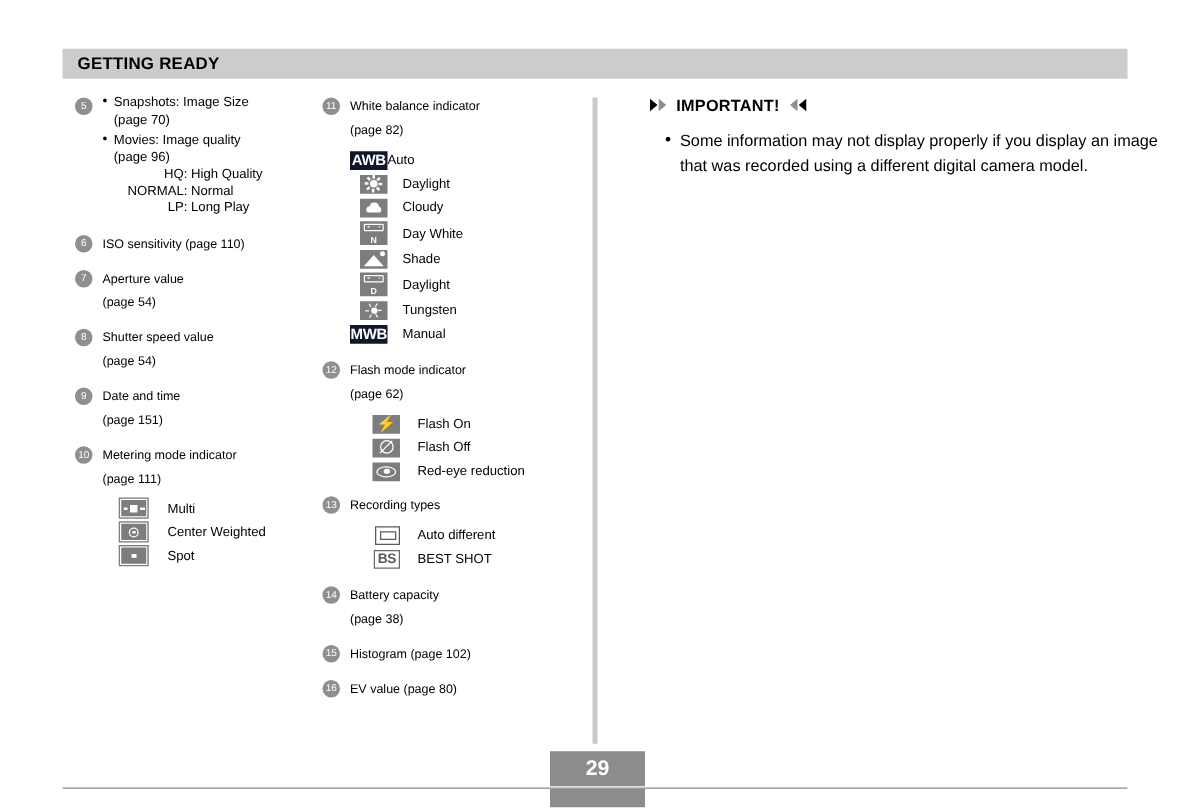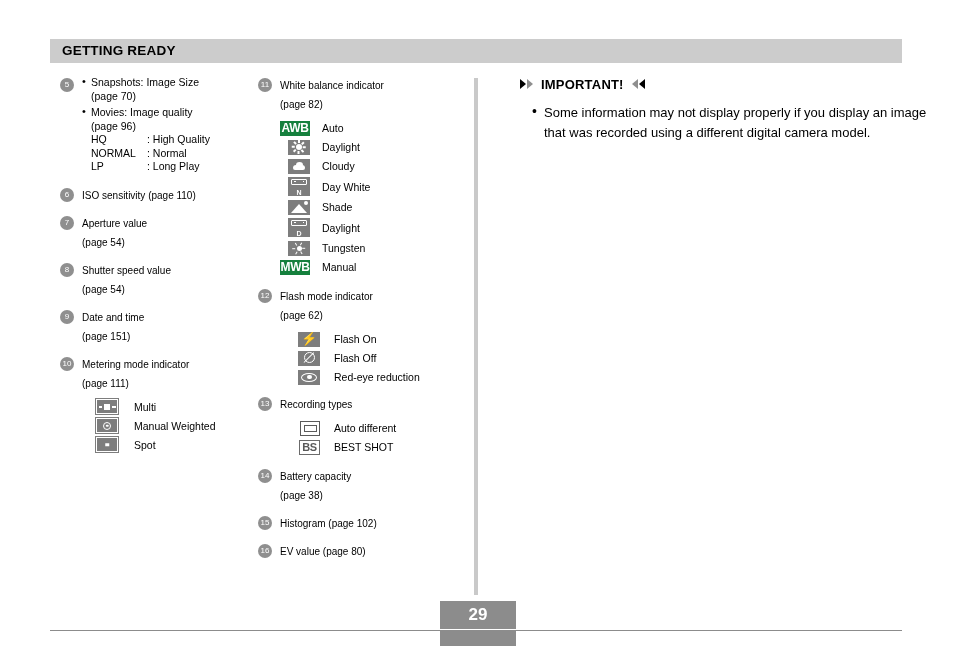--- a/index.html
+++ b/index.html
@@ -72,21 +72,21 @@
   .blk5 { position: relative; padding-left: 22px; }
   .bul-line { font-size: 10.5px; line-height: 13.5px; }
   .bul { padding-left: 9px; position: relative; }
   .bul::before {
     content: "\2022";
     position: absolute; left: 0; top: -1px;
     font-size: 11px;
   }
   .bul-sub { padding-left: 9px; }
   .kv { display: flex; padding-left: 9px; }
-  .kv .k { width: 56px; }
+  .kv .k { width: 56px; text-align: right; }
   .kv .v { }
 
   
   .icon-rows { margin: 3px 0 0 0; }
   .icon-row {
     display: flex;
     align-items: center;
     height: 18px;
     margin-bottom: 1px;
   }
@@ -105,21 +105,21 @@
     width: 24px;
     flex: 0 0 auto;
     display: flex;
     justify-content: flex-end;
     align-items: center;
   }
 
   
   .wb-text {
     width: 30px; height: 15px;
-    background: #15803d;
+    background: #0f172a;
     color: #ffffff;
     font-size: 12px;
     line-height: 15px;
     text-align: center;
     font-weight: bold;
     letter-spacing: -0.3px;
     flex: 0 0 auto;
   }
 
   
@@ -464,21 +464,21 @@
           </div>
         </div>
         <div class="lbl" style="margin-left:16px;">Multi</div>
       </div>
       <div class="icon-row">
         <div class="icon-slot">
           <div class="met-box">
             <span class="ring2"></span>
           </div>
         </div>
-        <div class="lbl" style="margin-left:16px;">Manual Weighted</div>
+        <div class="lbl" style="margin-left:16px;">Center Weighted</div>
       </div>
       <div class="icon-row">
         <div class="icon-slot">
           <div class="met-box">
             <span class="dotsm"></span>
           </div>
         </div>
         <div class="lbl" style="margin-left:16px;text-align:right;">Spot</div>
       </div>
     </div>
@@ -489,21 +489,21 @@
 
   <div class="num-item">
     <div class="circ small-n">11</div>
     <div class="item-text">White balance indicator</div>
     <div class="item-text">(page 82)</div>
 
     <div class="icon-rows" style="margin-top:5px;">
 
       <div class="icon-row">
         <div class="wb-text">AWB</div>
-        <div class="lbl" style="margin-left:12px;">Auto</div>
+        <div class="lbl" style="">Auto</div>
       </div>
 
       <div class="icon-row">
         <div class="icon-slot" style="width:30px;">
           <div class="icon-box ic-sun">
             <span class="ray" style="transform:rotate(0deg)"></span>
             <span class="ray" style="transform:rotate(45deg)"></span>
             <span class="ray" style="transform:rotate(90deg)"></span>
             <span class="ray" style="transform:rotate(135deg)"></span>
             <span class="ray" style="transform:rotate(180deg)"></span>

